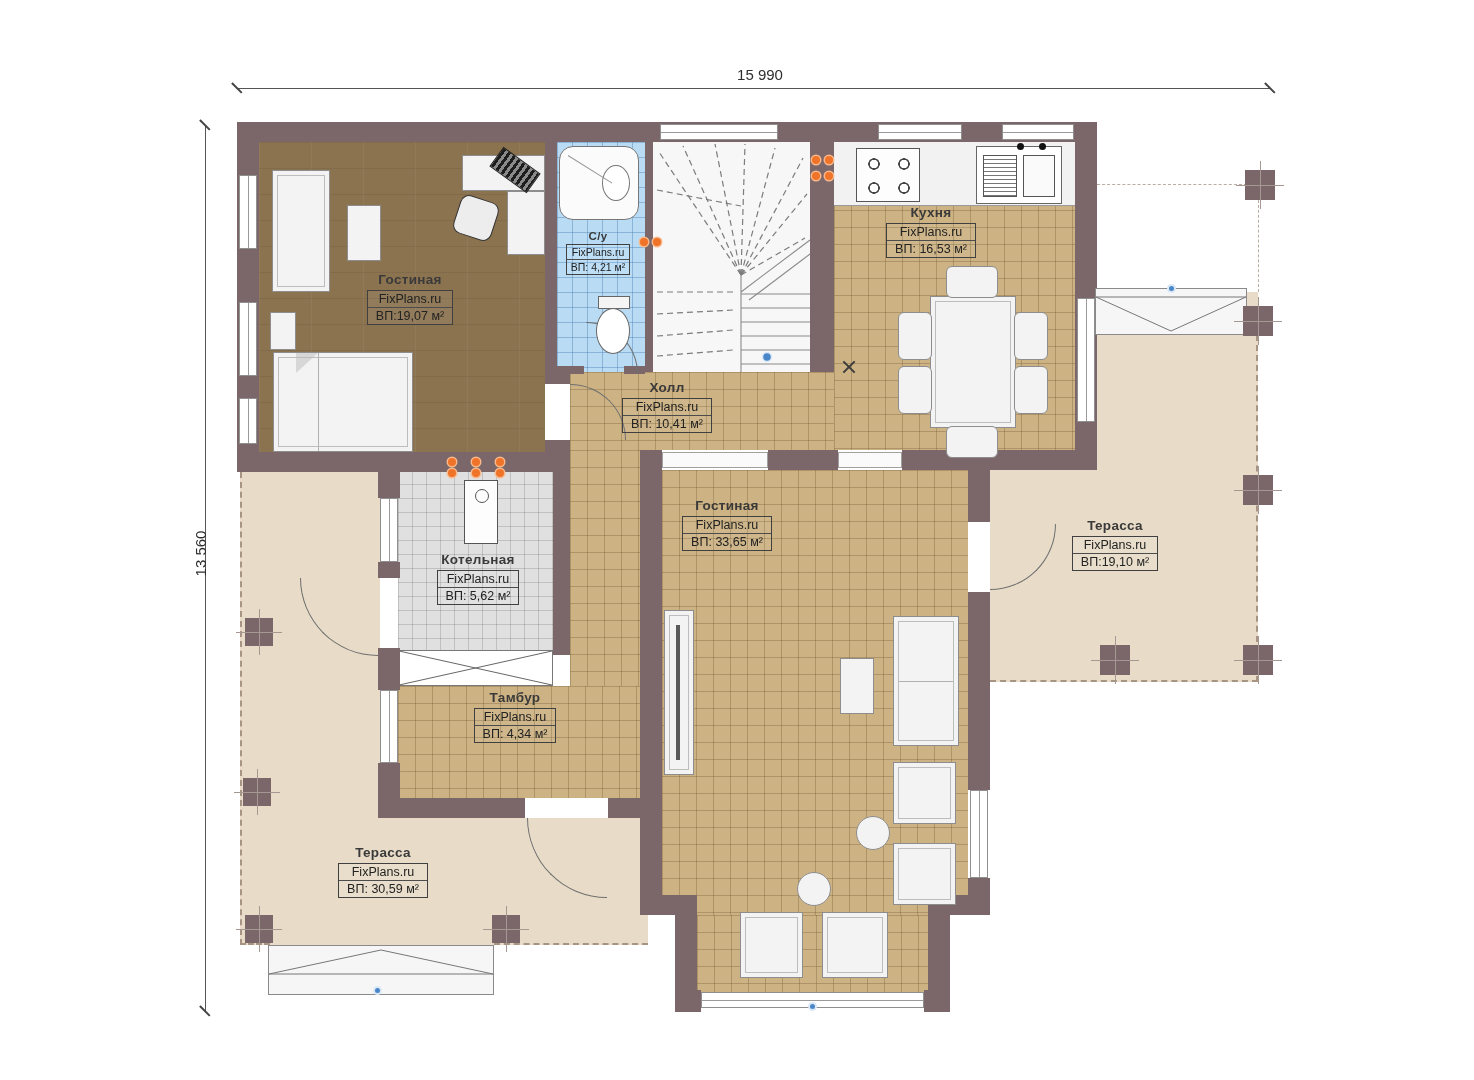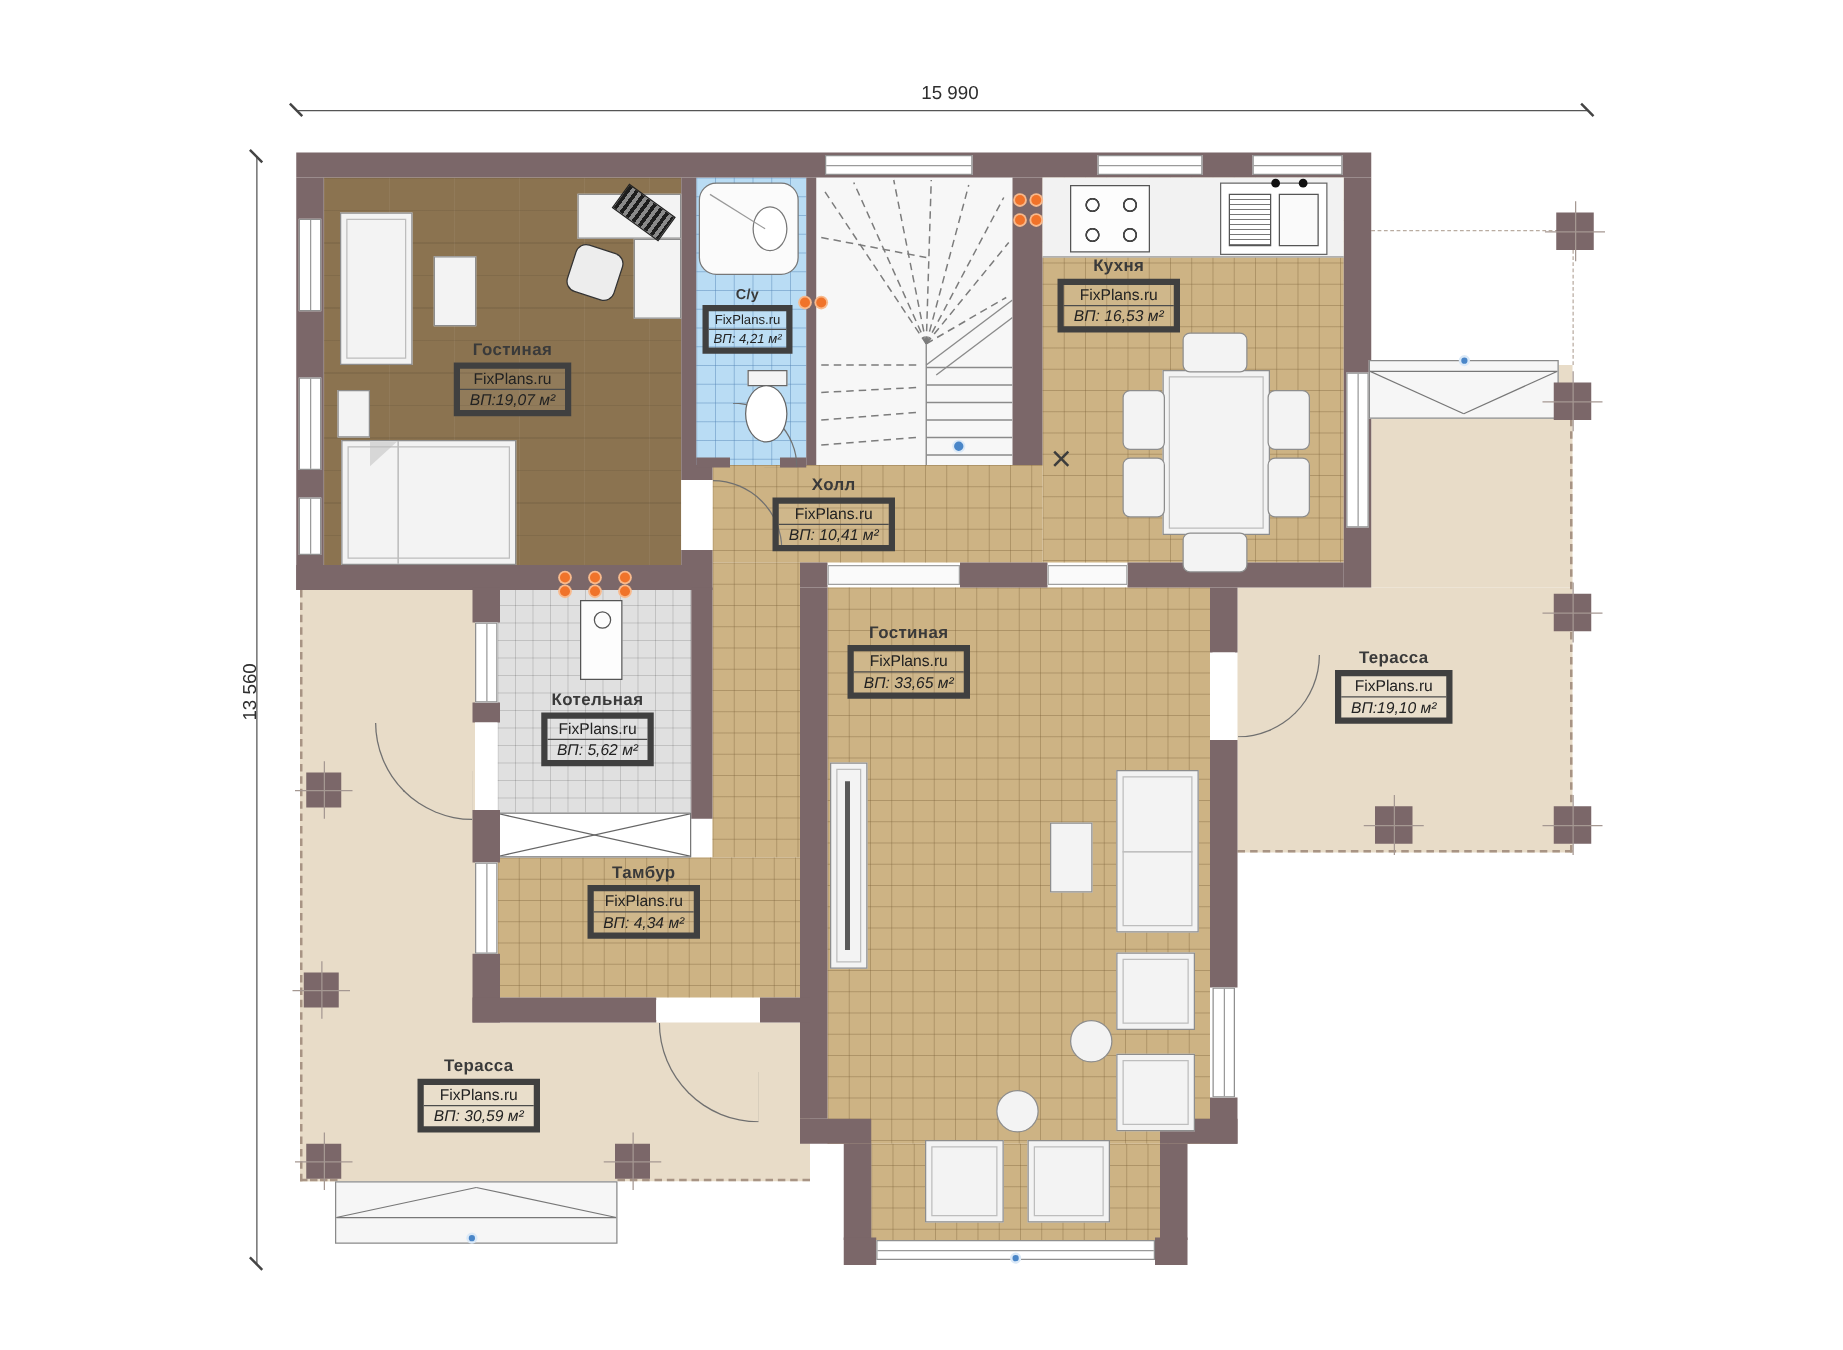--- a/index.html
+++ b/index.html
@@ -56,23 +56,23 @@
   .dash-roof-h{position:absolute;border-top:1px dashed #b9aca1;}
   .dash-roof-v{position:absolute;border-left:1px dashed #b9aca1;}
   
   .odot{position:absolute;width:8px;height:8px;border-radius:50%;background:#f0732a;
         box-shadow:0 0 0 1.5px #f8b98c;}
   .bdot{position:absolute;width:9px;height:9px;border-radius:50%;background:#4a86c8;
         border:2px solid #dbe9f7;box-sizing:border-box;}
   
   .room-label{position:absolute;text-align:center;color:#333;}
   .rl-name{font-weight:bold;font-size:13.5px;color:#3a3a3a;margin-bottom:3px;letter-spacing:.3px;}
-  .rl-box{display:inline-block;border:5px solid #404040;background:rgba(255,255,255,.06);}
+  .rl-box{display:inline-block;border:1px solid #404040;background:rgba(255,255,255,.06);}
   .rl-row{font-size:12.5px;padding:1px 8px;color:#222;}
-  .rl-row + .rl-row{border-top:1px solid #4c4c4c;font-style:italic;}
+  .rl-row + .rl-row{border-top:1px solid #4c4c4c;}
   .room-label.small .rl-name{font-size:11.5px;margin-bottom:2px;}
   .room-label.small .rl-row{font-size:10.5px;padding:1px 4px;}
   
   .dim-line-h{position:absolute;height:1px;background:#555;}
   .dim-line-v{position:absolute;width:1px;background:#555;}
   .tick{position:absolute;width:14px;height:1.6px;background:#444;transform:rotate(45deg);}
   .dim-text{position:absolute;font-size:15px;color:#2e2e2e;}
   .xmark{position:absolute;width:14px;height:14px;}
   .xmark::before,.xmark::after{content:"";position:absolute;left:-1px;top:6px;width:16px;height:2px;background:#3c3c3c;}
   .xmark::before{transform:rotate(45deg);}
@@ -328,21 +328,21 @@
       <div class="rl-row">ВП:19,07 м²</div>
     </div>
   </div>
   <div class="room-label small" style="left:552px;top:230px;width:92px;">
     <div class="rl-name">С/у</div>
     <div class="rl-box">
       <div class="rl-row">FixPlans.ru</div>
       <div class="rl-row">ВП: 4,21 м²</div>
     </div>
   </div>
-  <div class="room-label" style="left:820px;top:205px;width:150px;">
+  <div class="room-label" style="left:856px;top:205px;width:150px;">
     <div class="rl-name">Кухня</div>
     <div class="rl-box">
       <div class="rl-row">FixPlans.ru</div>
       <div class="rl-row">ВП: 16,53 м²</div>
     </div>
   </div>
   <div class="room-label" style="left:592px;top:380px;width:150px;">
     <div class="rl-name">Холл</div>
     <div class="rl-box">
       <div class="rl-row">FixPlans.ru</div>

